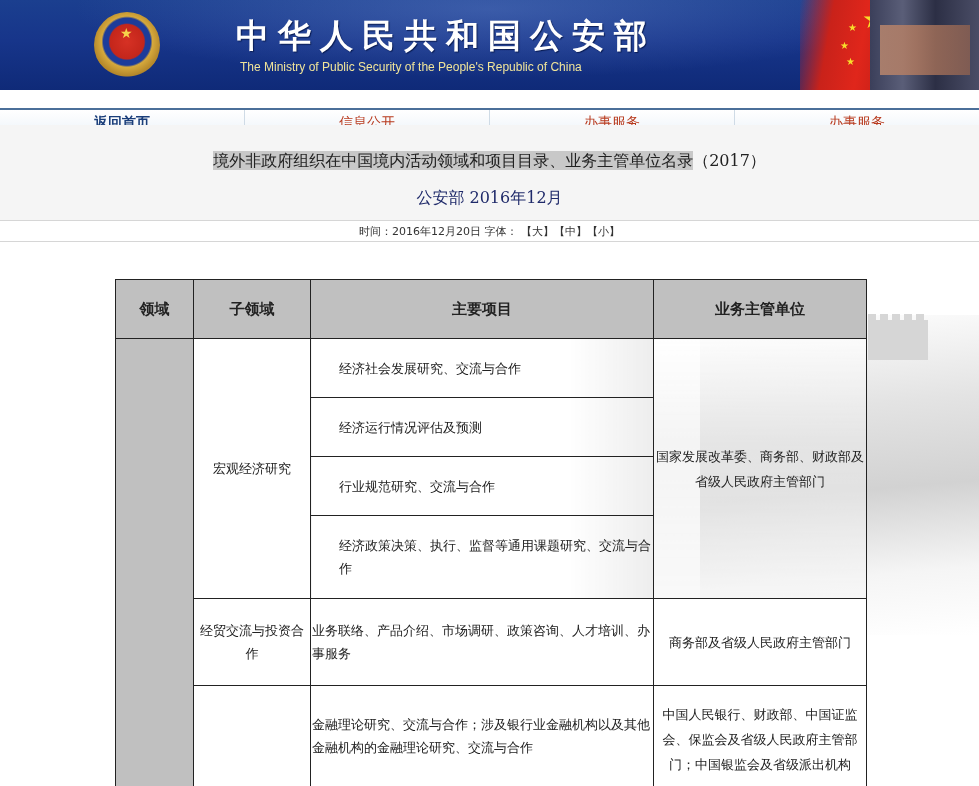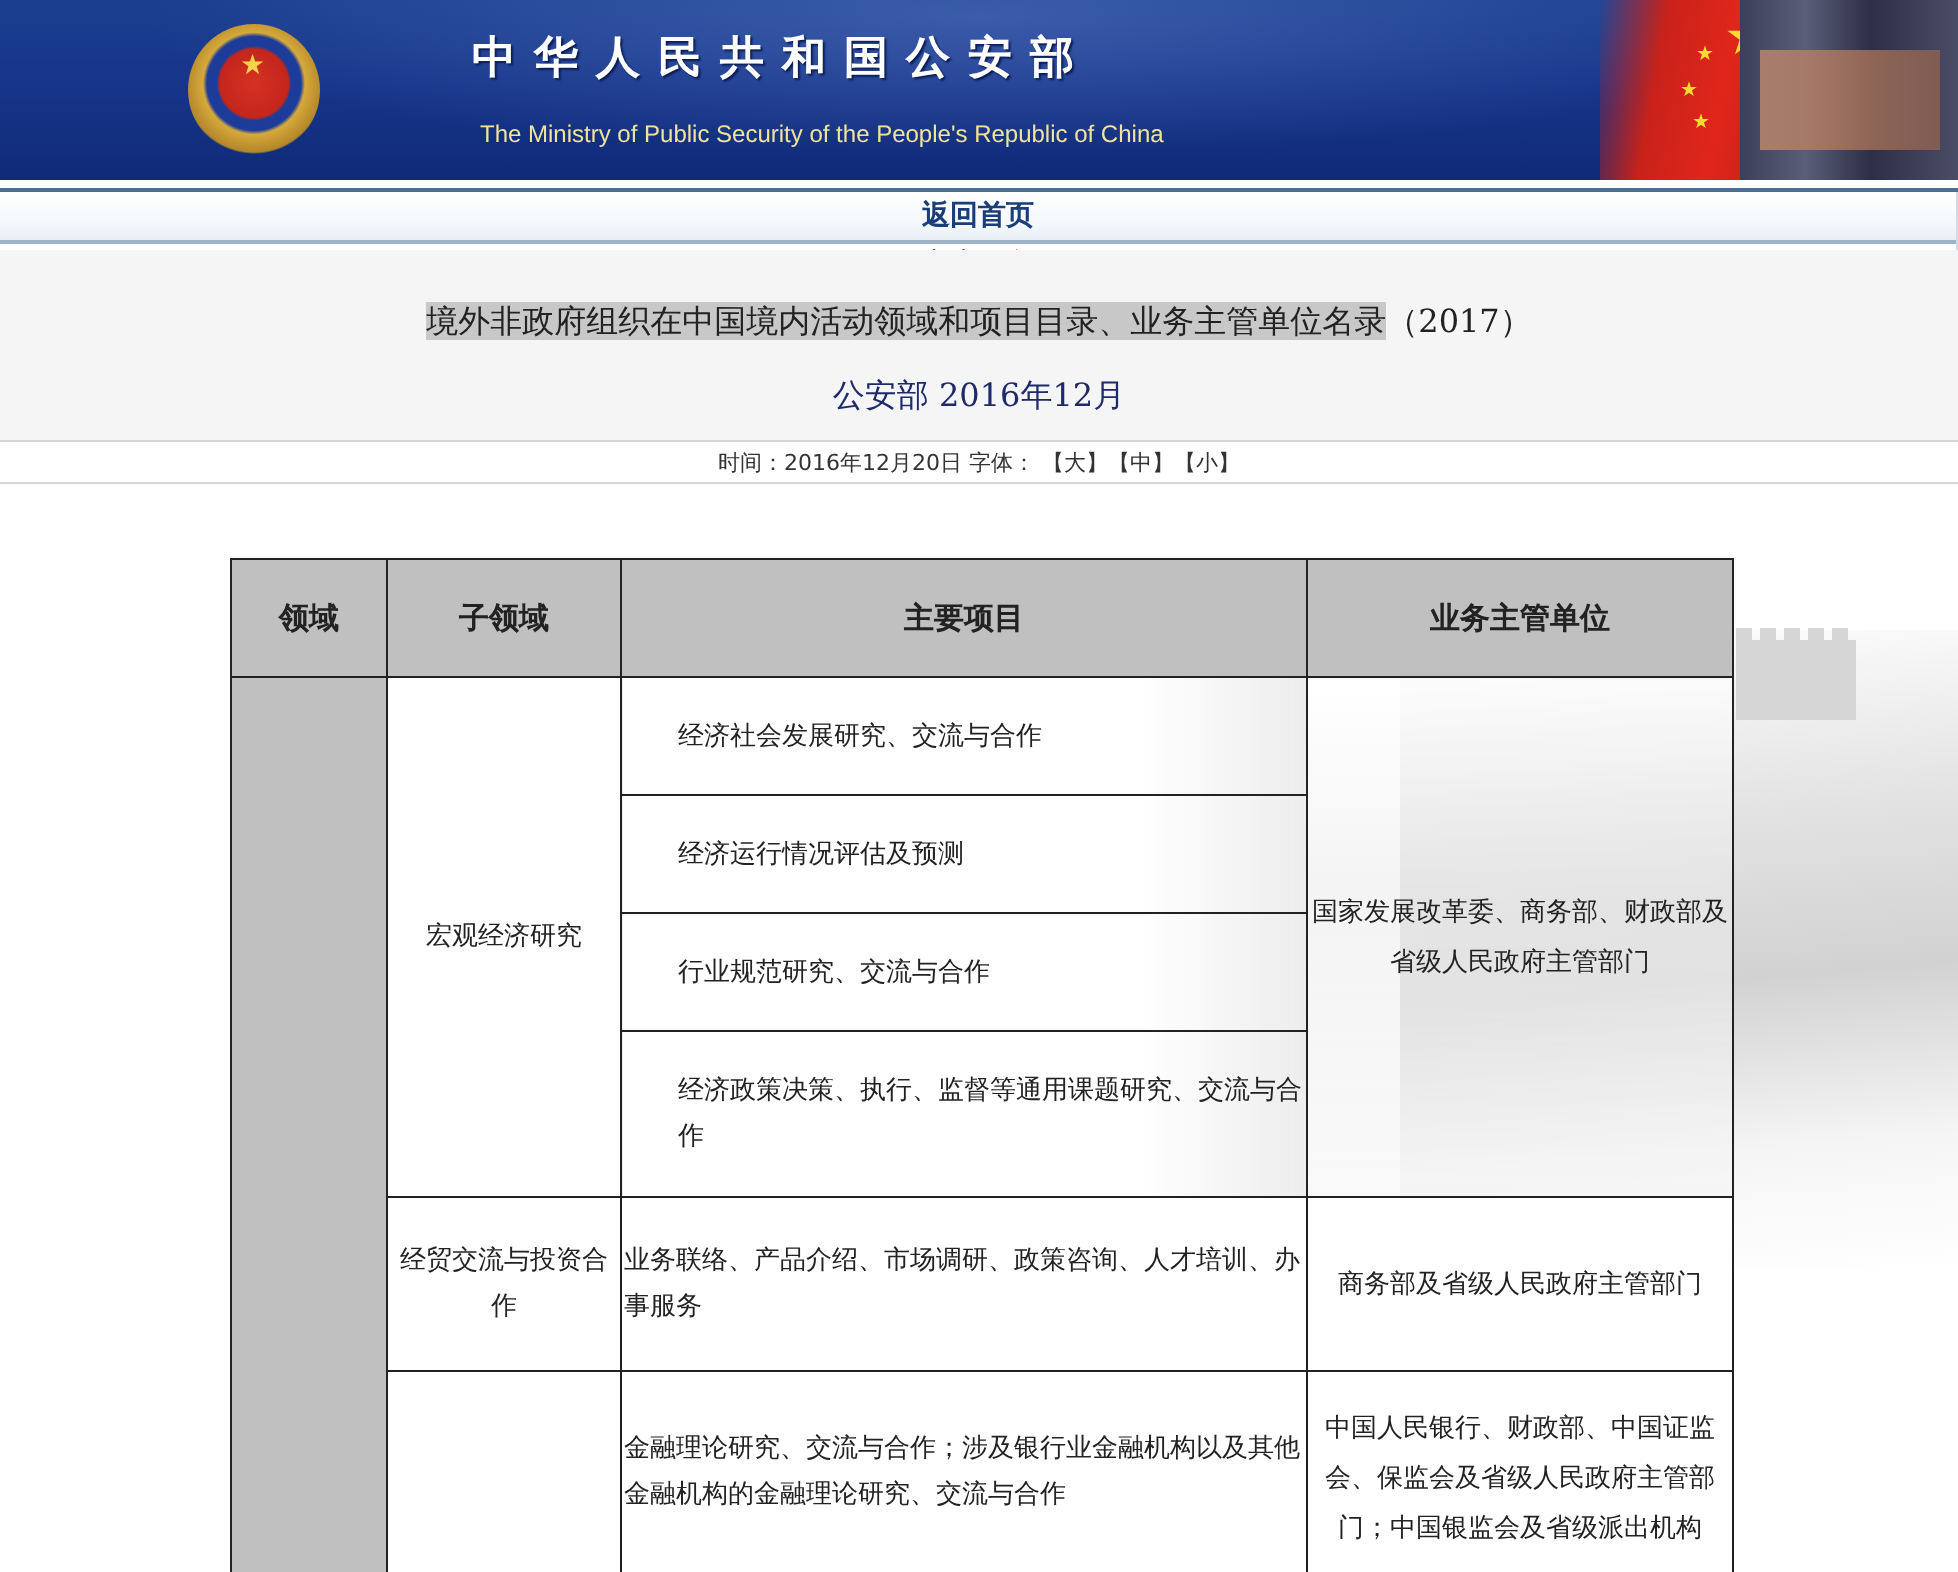--- a/index.html
+++ b/index.html
@@ -6,36 +6,36 @@
   html, body { width: 979px; height: 786px; overflow: hidden; background: #ffffff; font-family: "DejaVu Sans", sans-serif; }
 
   
   .banner { position: absolute; left: 0; top: 0; width: 979px; height: 90px;
     background: linear-gradient(180deg, #1b3f8f 0%, #17358a 45%, #0f2a78 100%); overflow: hidden; }
   .banner::before { content: ""; position: absolute; left: 0; top: 0; width: 979px; height: 90px;
     background: radial-gradient(ellipse at 50% 10%, rgba(120,150,220,0.35) 0%, rgba(0,0,0,0) 60%); }
   .emblem { position: absolute; left: 94px; top: 12px; width: 66px; height: 66px; border-radius: 50%;
     background: radial-gradient(circle at 50% 45%, #d63124 0%, #c4261b 35%, #1d3c9a 38%, #1d3c9a 48%, #d6a93c 52%, #b3862a 70%, rgba(0,0,0,0) 72%); }
   .emblem-star { position: absolute; left: 120px; top: 26px; color: #f6d34b; font-size: 14px; line-height: 14px; }
-  .banner-title { position: absolute; left: 236px; top: 14px; color: #ffffff; font-size: 22px; font-weight: bold;
+  .banner-title { position: absolute; left: 236px; top: 14px; color: #ffffff; font-size: 33px; font-weight: bold;
     letter-spacing: 9px; font-family: "DejaVu Sans", sans-serif; white-space: nowrap; text-shadow: 1px 1px 1px #0a1d55; }
   .banner-sub { position: absolute; left: 240px; top: 60px; color: #f0e49a; font-size: 12px;
     font-family: Liberation Sans, sans-serif; white-space: nowrap; }
   .flag { position: absolute; left: 800px; top: 0; width: 100px; height: 90px;
     background: linear-gradient(100deg, rgba(0,0,0,0) 0%, #c9221a 30%, #e0261b 60%, #b81c15 100%); }
   .flag-star { position: absolute; color: #f7de2b; }
   .soldiers { position: absolute; left: 870px; top: 0; width: 109px; height: 90px;
     background: linear-gradient(90deg, #3b3f5a 0%, #5a5e78 30%, #2c2f45 60%, #4a4d66 100%); }
   .soldiers::after { content: ""; position: absolute; left: 10px; top: 25px; width: 90px; height: 50px;
     background: linear-gradient(90deg, #c08a6e 0%, #b57c60 40%, #8e6150 100%); opacity: 0.8; }
 
   
-  .nav { position: absolute; left: 0; top: 94px; width: 979px; height: 28px;
+  .nav { position: absolute; left: 0; top: 108px; width: 979px; height: 28px;
     background: linear-gradient(180deg, #ffffff 0%, #f3f7fb 70%, #e6edf4 100%);
-    border-top: 2px solid #4b6f99; border-bottom: 2px solid #9db3c8; display: flex; flex-direction: column; }
+    border-top: 2px solid #4b6f99; border-bottom: 2px solid #9db3c8; display: flex; }
   .nav-item { flex: 1; text-align: center; font-size: 14px; line-height: 24px; border-right: 1px solid #cfdbe6; cursor: pointer; }
   .nav-item:last-child { border-right: none; }
   .nav-item.home { color: #1a3e7a; font-weight: bold; }
   .nav-item.red { color: #b83a1e; }
 
   
   .title-block { position: absolute; left: 0; top: 125px; width: 979px; height: 96px; background: #f5f5f5;
     border-bottom: 1px solid #d6d6d6; text-align: center; }
   .doc-title { position: absolute; left: 0; top: 26px; width: 979px; text-align: center; font-size: 16px;
     font-family: "DejaVu Serif", serif; color: #222; }
@@ -79,20 +79,21 @@
     <span class="flag-star" style="left:62px;top:4px;font-size:26px;">★</span>
     <span class="flag-star" style="left:48px;top:22px;font-size:10px;">★</span>
     <span class="flag-star" style="left:40px;top:40px;font-size:10px;">★</span>
     <span class="flag-star" style="left:46px;top:56px;font-size:10px;">★</span>
   </div>
   <div class="soldiers"></div>
 </div>
 
 <div class="nav">
   <div class="nav-item home">返回首页</div>
+  <div class="nav-item red">信息公开</div>
   <div class="nav-item red">办事服务</div>
   <div class="nav-item red">办事服务</div>
 </div>
 
 <div class="title-block">
   <div class="doc-title"><span class="hl">境外非政府组织在中国境内活动领域和项目目录、业务主管单位名录</span><span>（2017）</span></div>
   <div class="doc-author">公安部 2016年12月</div>
 </div>
 
 <div class="meta-bar">

